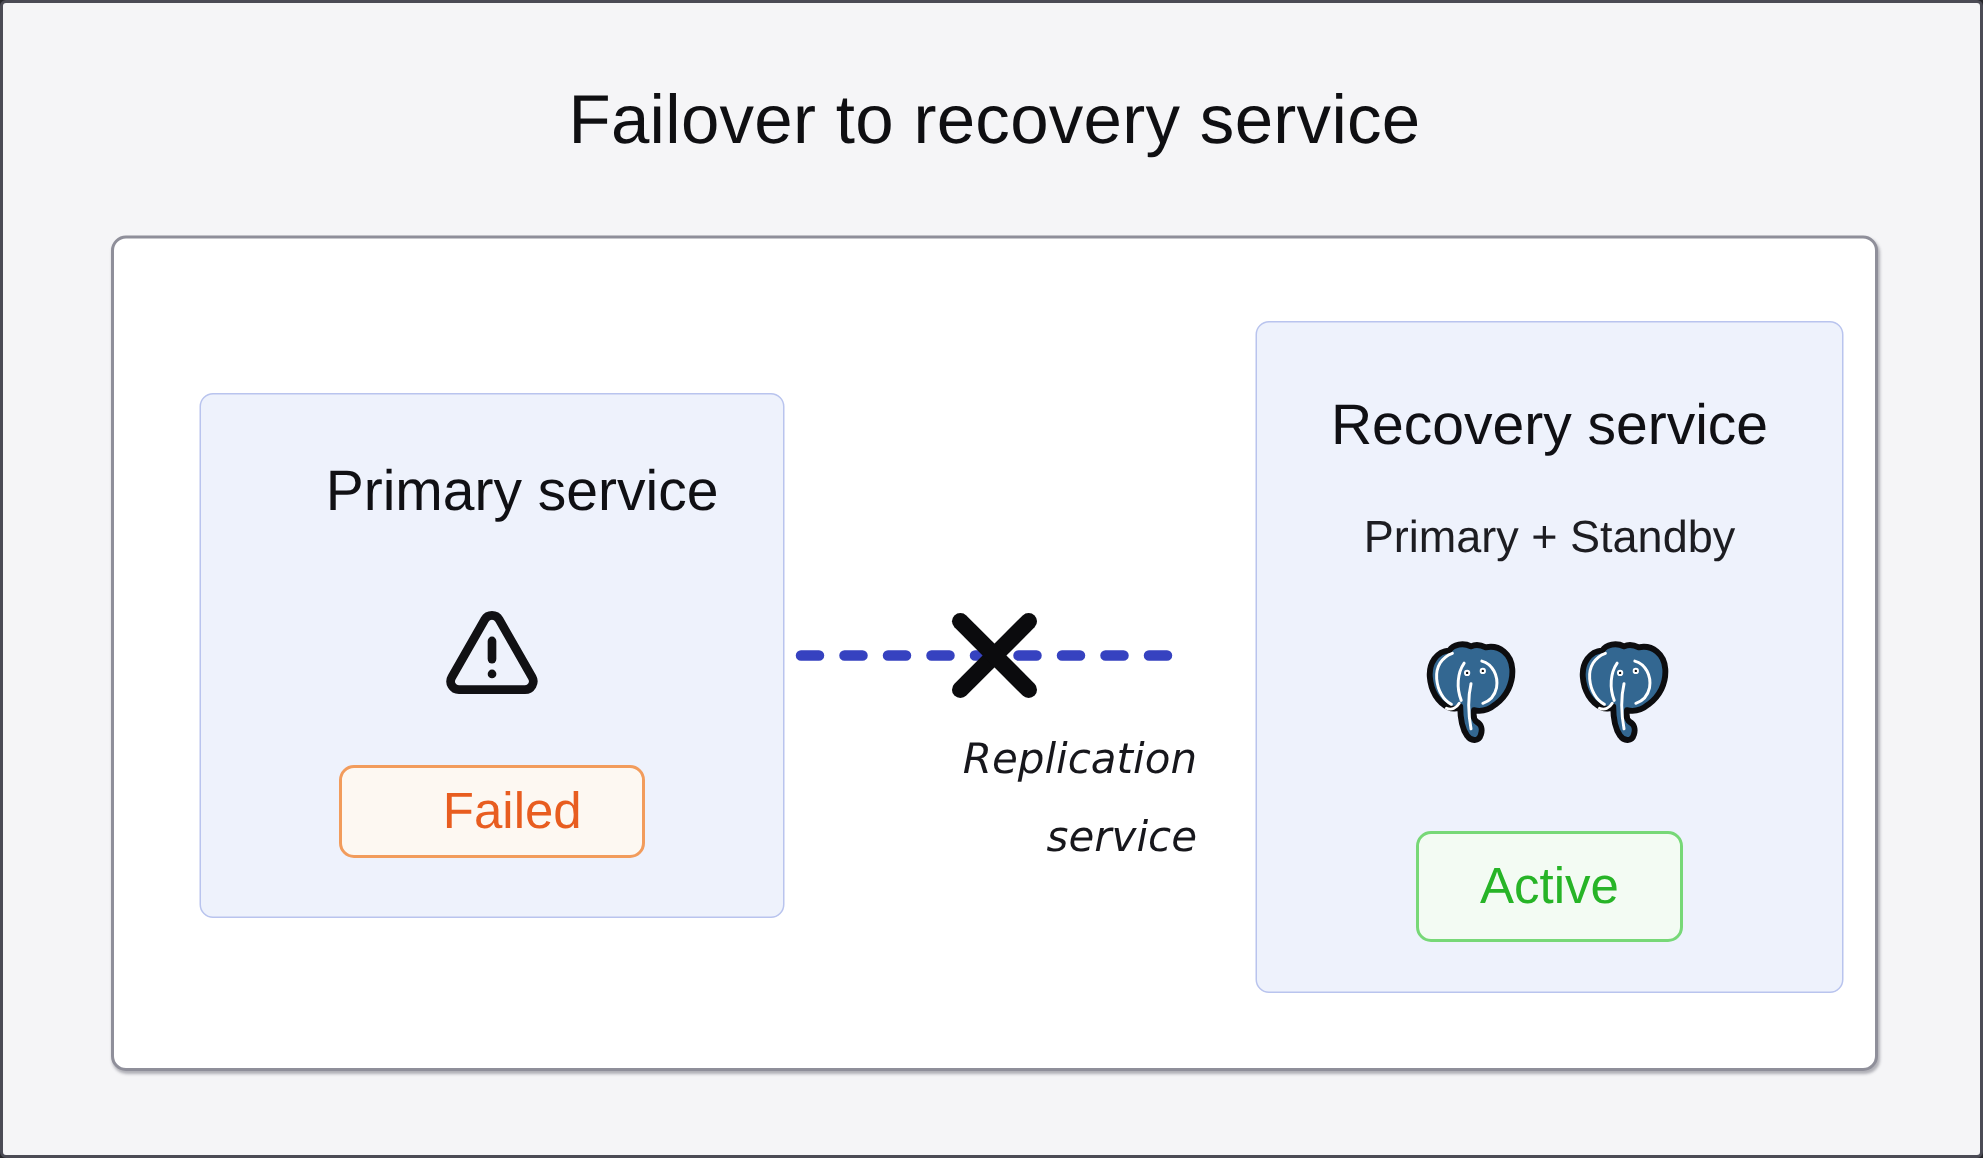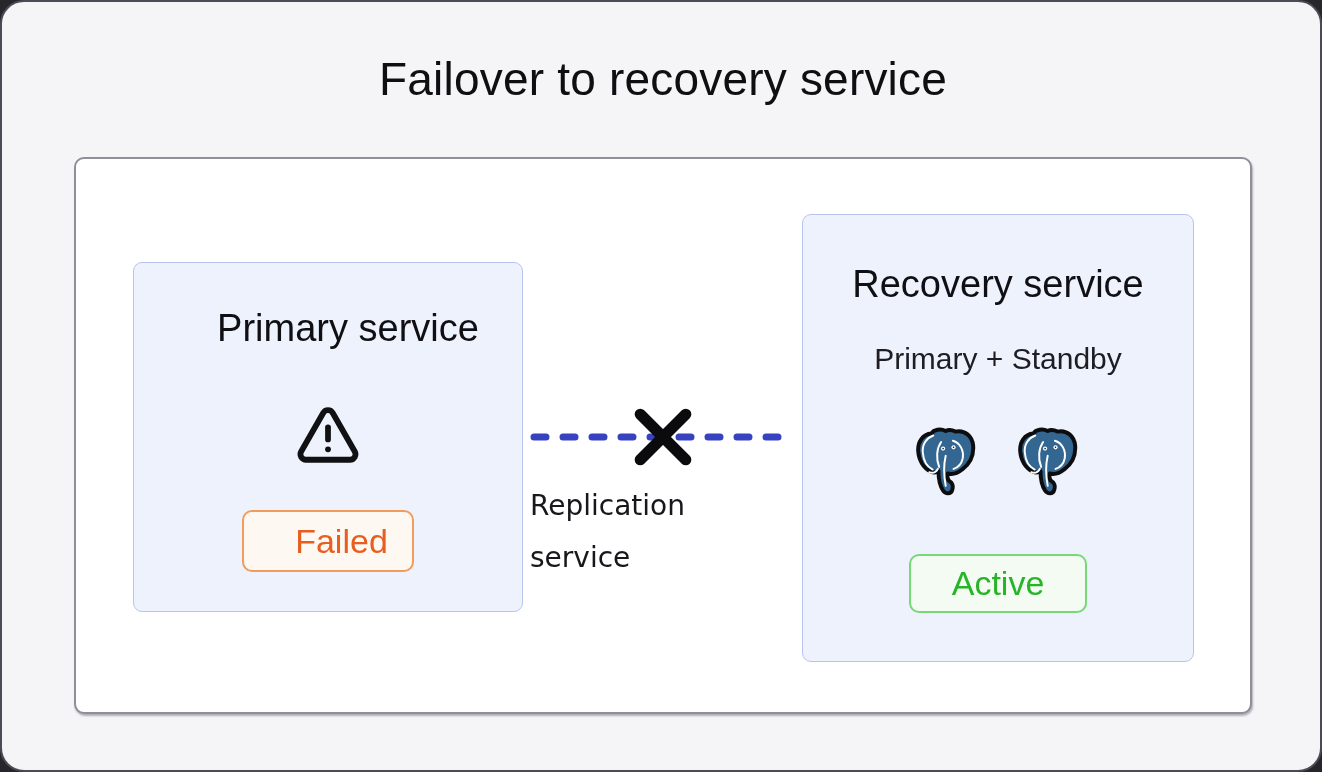--- a/index.html
+++ b/index.html
@@ -7,21 +7,21 @@
     width: 1322px; height: 772px;
     background: #26262b;
     font-family: "Liberation Sans", sans-serif;
     overflow: hidden;
   }
   .frame {
     position: absolute; left: 0; top: 0;
     width: 1322px; height: 772px;
     background: #f5f5f7;
     border: 2px solid #4b4b55;
-    border-radius: 24px;
+    border-radius: 4px;
   }
   .diagram-title {
     position: absolute; left: 0; top: 50px;
     width: 1322px;
     text-align: center;
     font-size: 46px; line-height: 54px;
     font-weight: 400;
     color: #0f0f12;
     letter-spacing: 0.2px;
   }
@@ -36,21 +36,21 @@
   .card {
     position: absolute;
     background: #eef2fc;
     border: 1.5px solid #b9c4ee;
     border-radius: 9px;
     display: flex;
     flex-direction: column;
     align-items: center;
   }
   .card.primary { left: 131px; top: 260px; width: 390px; height: 350px; }
-  .card.recovery { left: 800px; top: 212px; width: 392px; height: 448px; }
+  .card.recovery { left: 835px; top: 212px; width: 392px; height: 448px; }
   .card-title {
     font-size: 38px; line-height: 46px;
     color: #101014;
     font-weight: 400;
   }
   .card.primary .card-title { margin-top: 42px; margin-left: 40px; }
   .card.recovery .card-title { margin-top: 46px; }
   .card-subtitle {
     margin-top: 33px;
     font-size: 30px; line-height: 38px;
@@ -65,42 +65,43 @@
     align-items: center;
   }
   .badge {
     display: flex; align-items: center; justify-content: center;
     border-radius: 10px;
     font-size: 34px;
     font-weight: 400;
   }
   .badge.failed {
     margin-top: 42px;
-    width: 172px; height: 62px;
+    width: 204px; height: 62px;
     color: #e85d20;
     border: 2px solid #f29c5c;
     background: #fdf8f2;
     padding-left: 27px;
   }
   .badge.active {
     margin-top: 55px;
-    width: 178px; height: 59px;
+    width: 178px; height: 74px;
     color: #27b427;
     border: 2px solid #77d877;
     background: #f3fbf3;
   }
   .dash-line { position: absolute; left: 524px; top: 424px; }
   .x-mark { position: absolute; left: 619px; top: 393px; }
   .link-label {
     position: absolute; left: 528px; top: 478px;
     width: 268px;
-    text-align: left;
+    text-align: right;
     font-family: "DejaVu Sans", sans-serif;
     font-size: 28px; line-height: 52px;
     color: #17171c;
+    font-style: italic;
   }
 </style>
 </head>
 <body>
 
 <div class="frame">
 
   <div class="diagram-title">Failover to recovery service</div>
 
   <div class="canvas"></div>

